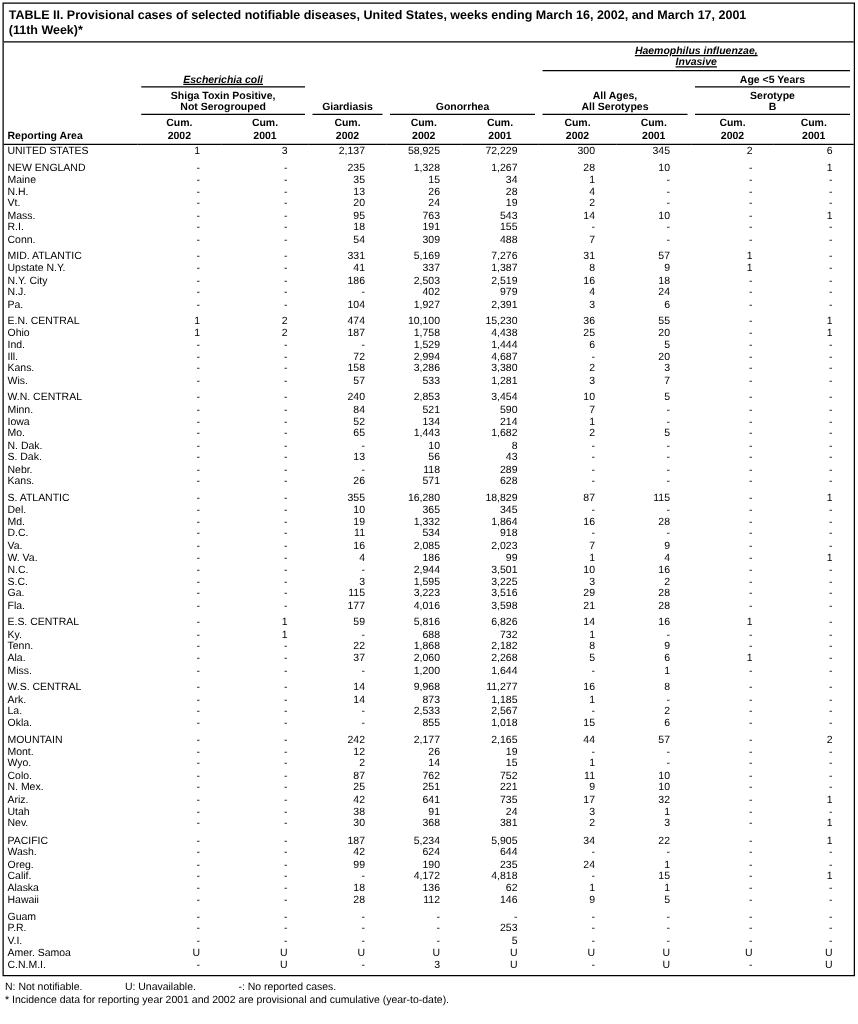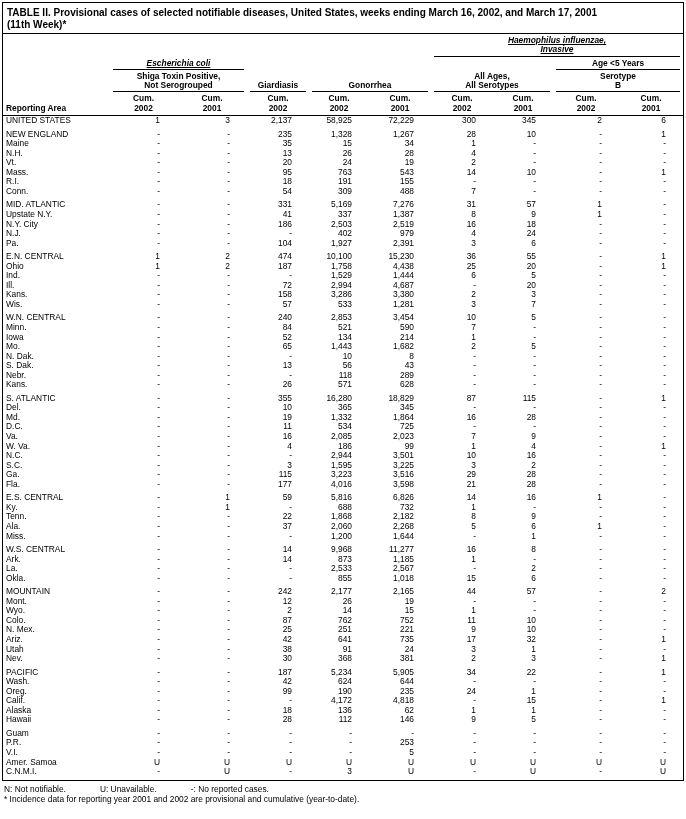--- a/index.html
+++ b/index.html
@@ -501,21 +501,21 @@
             <td class="num">28</td>
             <td class="num">-</td>
             <td class="num">-</td>
           </tr>
           <tr>
             <td class="area">D.C.</td>
             <td class="num">-</td>
             <td class="num">-</td>
             <td class="num">11</td>
             <td class="num">534</td>
-            <td class="num">725</td>
+            <td class="num">918</td>
             <td class="num">-</td>
             <td class="num">-</td>
             <td class="num">-</td>
             <td class="num">-</td>
           </tr>
           <tr>
             <td class="area">Va.</td>
             <td class="num">-</td>
             <td class="num">-</td>
             <td class="num">16</td>

